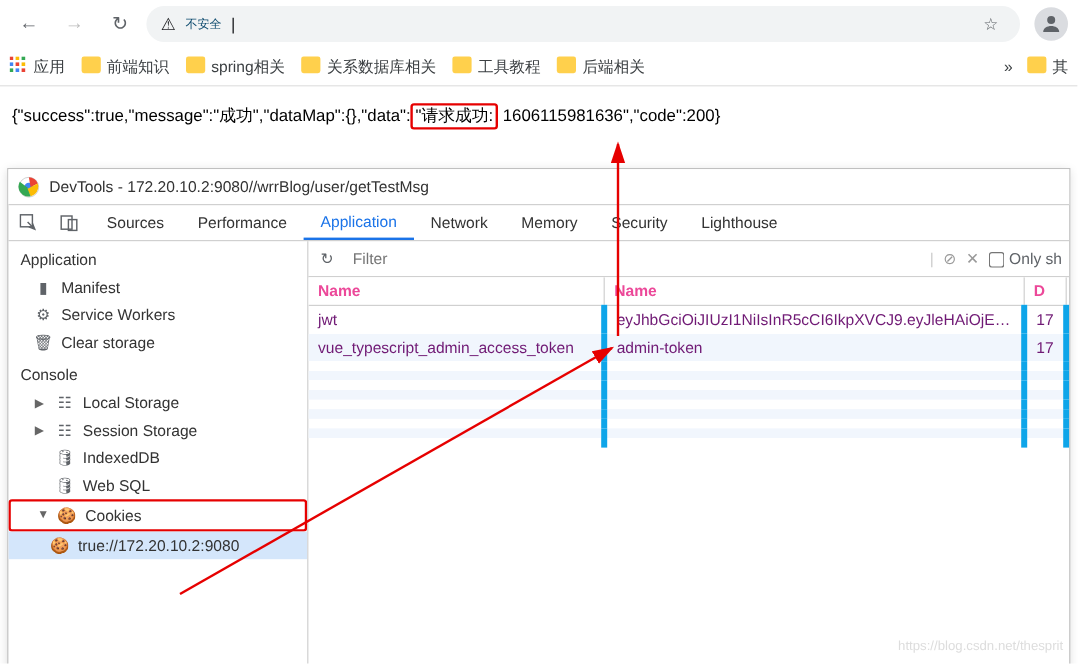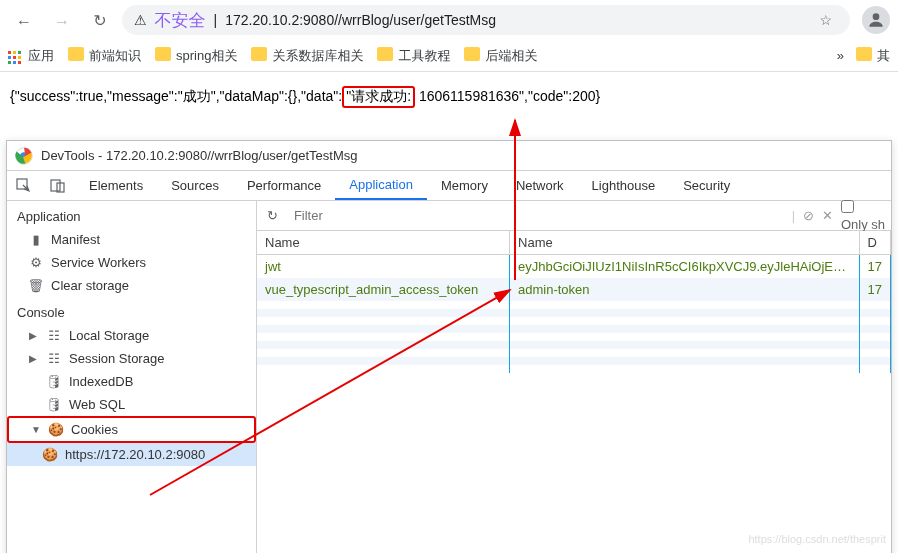--- a/index.html
+++ b/index.html
@@ -2,26 +2,26 @@
 <html><head>
 <meta charset="utf-8">
 <style>
 * { margin: 0; padding: 0; box-sizing: border-box; font-family: "Segoe UI", Arial, sans-serif; }
 body { width: 898px; height: 553px; background: #fff; overflow: hidden; position: relative; }
 
 .browser-toolbar { height: 40px; display: flex; align-items: center; padding: 0 8px; gap: 6px; }
 .nav-btn { width: 32px; height: 32px; display: flex; align-items: center; justify-content: center; color: #5f6368; border-radius: 50%; }
 .nav-btn.disabled { color: #bdbdbd; }
 .addr-bar { flex: 1; height: 30px; background: #f1f3f4; border-radius: 15px; display: flex; align-items: center; padding: 0 12px; font-size: 14px; color: #202124; gap: 8px; }
-.insecure { color: #8b5cf6; font-size: 17px; }
+.insecure { color: #0c4a6e; font-size: 10px; }
 .star-icon { color: #5f6368; padding: 0 6px; }
 .avatar { width: 28px; height: 28px; border-radius: 50%; background: #dadce0; display: flex; align-items: center; justify-content: center; margin-left: 6px; }
 
 .bookmarks { height: 32px; display: flex; align-items: center; padding: 0 8px; gap: 14px; font-size: 13px; color: #3c4043; border-bottom: 1px solid #e0e0e0; }
-.apps-btn { display: flex; align-items: flex-end; gap: 6px; }
+.apps-btn { display: flex; align-items: flex-start; gap: 6px; }
 .bm-item { display: flex; gap: 5px; }
 .folder-icon { width: 16px; height: 14px; background: #ffd04c; border-radius: 2px; }
 .bm-right { margin-left: auto; display: flex; align-items: center; gap: 12px; }
 
 .page-content { padding: 14px 10px; font-family: "SimSun", monospace; font-size: 14px; color: #000; }
 .json-highlight { border: 2px solid #e60000; border-radius: 3px; padding: 0 2px; display: inline-block; }
 
 .devtools-window { position: absolute; left: 6px; top: 140px; width: 886px; height: 510px; border: 1px solid #c0c0c0; background: #fff; box-shadow: 0 2px 8px rgba(0,0,0,0.15); }
 .dt-titlebar { height: 30px; background: #fff; display: flex; align-items: center; padding: 0 8px; font-size: 13px; color: #333; border-bottom: 1px solid #d0d0d0; gap: 8px; }
 .dt-logo { width: 18px; height: 18px; }
@@ -40,47 +40,46 @@
 .sidebar-item.red-box { border: 2px solid #e60000; border-radius: 3px; }
 .tri { font-size: 10px; color: #666; width: 10px; }
 .small-icon { width: 14px; height: 14px; display: inline-flex; align-items: center; justify-content: center; color: #5f6368; }
 
 .dt-main { flex: 1; display: flex; flex-direction: column; }
 .filter-row { height: 30px; display: flex; align-items: center; border-bottom: 1px solid #d0d0d0; padding: 0 6px; gap: 8px; font-size: 13px; }
 .refresh-icon { color: #5f6368; padding: 0 4px; }
 .filter-input { flex: 1; border: none; outline: none; font-size: 13px; padding: 2px 4px; }
 .filter-controls { display: flex; align-items: center; gap: 8px; color: #888; }
 .ban-icon, .x-icon { color: #999; }
-.only-check { display: flex; align-items: flex-start; gap: 4px; color: #5f6368; flex-direction: column; }
+.only-check { display: flex; align-items: flex-end; gap: 4px; color: #5f6368; }
 
 .table-wrap { flex: 1; overflow: auto; }
 table { width: 100%; border-collapse: collapse; font-size: 13px; }
-th { text-align: left; padding: 4px 8px; border-bottom: 1px solid #d0d0d0; border-right: 1px solid #d0d0d0; font-weight: normal; color: #404040; background: #fff; }
-td { padding: 4px 8px; border-right: 1px solid #0ea5e9; color: #4d7c0f; white-space: nowrap; overflow: hidden; text-overflow: ellipsis; }
+th { text-align: left; padding: 4px 8px; border-bottom: 1px solid #d0d0d0; border-right: 1px solid #d0d0d0; font-weight: bold; color: #ec4899; background: #fff; }
+td { padding: 4px 8px; border-right: 5px solid #0ea5e9; color: #701a75; white-space: nowrap; overflow: hidden; text-overflow: ellipsis; }
 tr:nth-child(even) td { background: #f1f6fd; }
 .col-name { width: 255px; max-width: 255px; }
 .col-value { width: 350px; max-width: 350px; }
 .col-d { width: 30px; }
 
 .watermark { position: absolute; right: 12px; bottom: 8px; font-size: 11px; color: #ddd; margin-top: 25px; }
 
 svg.arrow { position: absolute; pointer-events: none; }
 </style>
 </head>
 <body>
 
 <div class="browser-toolbar">
   <div class="nav-btn">←</div>
   <div class="nav-btn disabled">→</div>
   <div class="nav-btn">↻</div>
   <div class="addr-bar">
     <span>⚠</span>
     <span class="insecure">不安全</span>
     <span>|</span>
-    <span>172.20.10.2:9080//wrrBlog/user/getTestMsg</span>
     <span style="flex:1"></span>
     <span class="star-icon">☆</span>
   </div>
   <div class="avatar">
     <svg width="20" height="20" viewBox="0 0 24 24" fill="#5f6368">
         <circle cx="12" cy="8" r="4"></circle>
         <path d="M4 20c0-4 4-6 8-6s8 2 8 6"></path>
       </svg>
   </div>
 </div>
@@ -151,42 +150,39 @@
           <path d="M7 7 L13 13 M11 8 L13 13 L8 11"></path>
         </svg>
     </div>
     <div class="dt-tab-icon">
       <svg width="16" height="16" viewBox="0 0 16 16" fill="none" stroke="#5f6368" stroke-width="1.2">
           <rect x="1" y="2" width="9" height="11"></rect>
           <rect x="7" y="5" width="7" height="9"></rect>
         </svg>
     </div>
     <div class="dt-tab">
-        <span>Elements</span>
-      </div>
-    <div class="dt-tab">
         <span>Sources</span>
       </div>
     <div class="dt-tab">
         <span>Performance</span>
       </div>
     <div class="dt-tab active">
         <span>Application</span>
       </div>
     <div class="dt-tab">
+        <span>Network</span>
+      </div>
+    <div class="dt-tab">
         <span>Memory</span>
       </div>
     <div class="dt-tab">
-        <span>Network</span>
+        <span>Security</span>
       </div>
     <div class="dt-tab">
         <span>Lighthouse</span>
-      </div>
-    <div class="dt-tab">
-        <span>Security</span>
       </div>
   </div>
 
   <div class="dt-body">
     <div class="dt-sidebar">
       <div class="sidebar-section">Application</div>
       <div class="sidebar-item">
           <span class="small-icon">▮</span>
           <span>Manifest</span>
         </div>
@@ -220,21 +216,21 @@
           <span class="small-icon">🛢</span>
           <span>Web SQL</span>
         </div>
       <div class="sidebar-item red-box">
           <span class="tri">▼</span>
           <span class="small-icon">🍪</span>
           <span>Cookies</span>
         </div>
       <div class="sidebar-item sub selected">
           <span class="small-icon">🍪</span>
-          <span>https://172.20.10.2:9080</span>
+          <span>true://172.20.10.2:9080</span>
         </div>
     </div>
 
     <div class="dt-main">
       <div class="filter-row">
         <span class="refresh-icon">↻</span>
         <input class="filter-input" placeholder="Filter" style="">
         <div class="filter-controls">
           <span style="color:#ccc">|</span>
           <span class="ban-icon">⊘</span>

